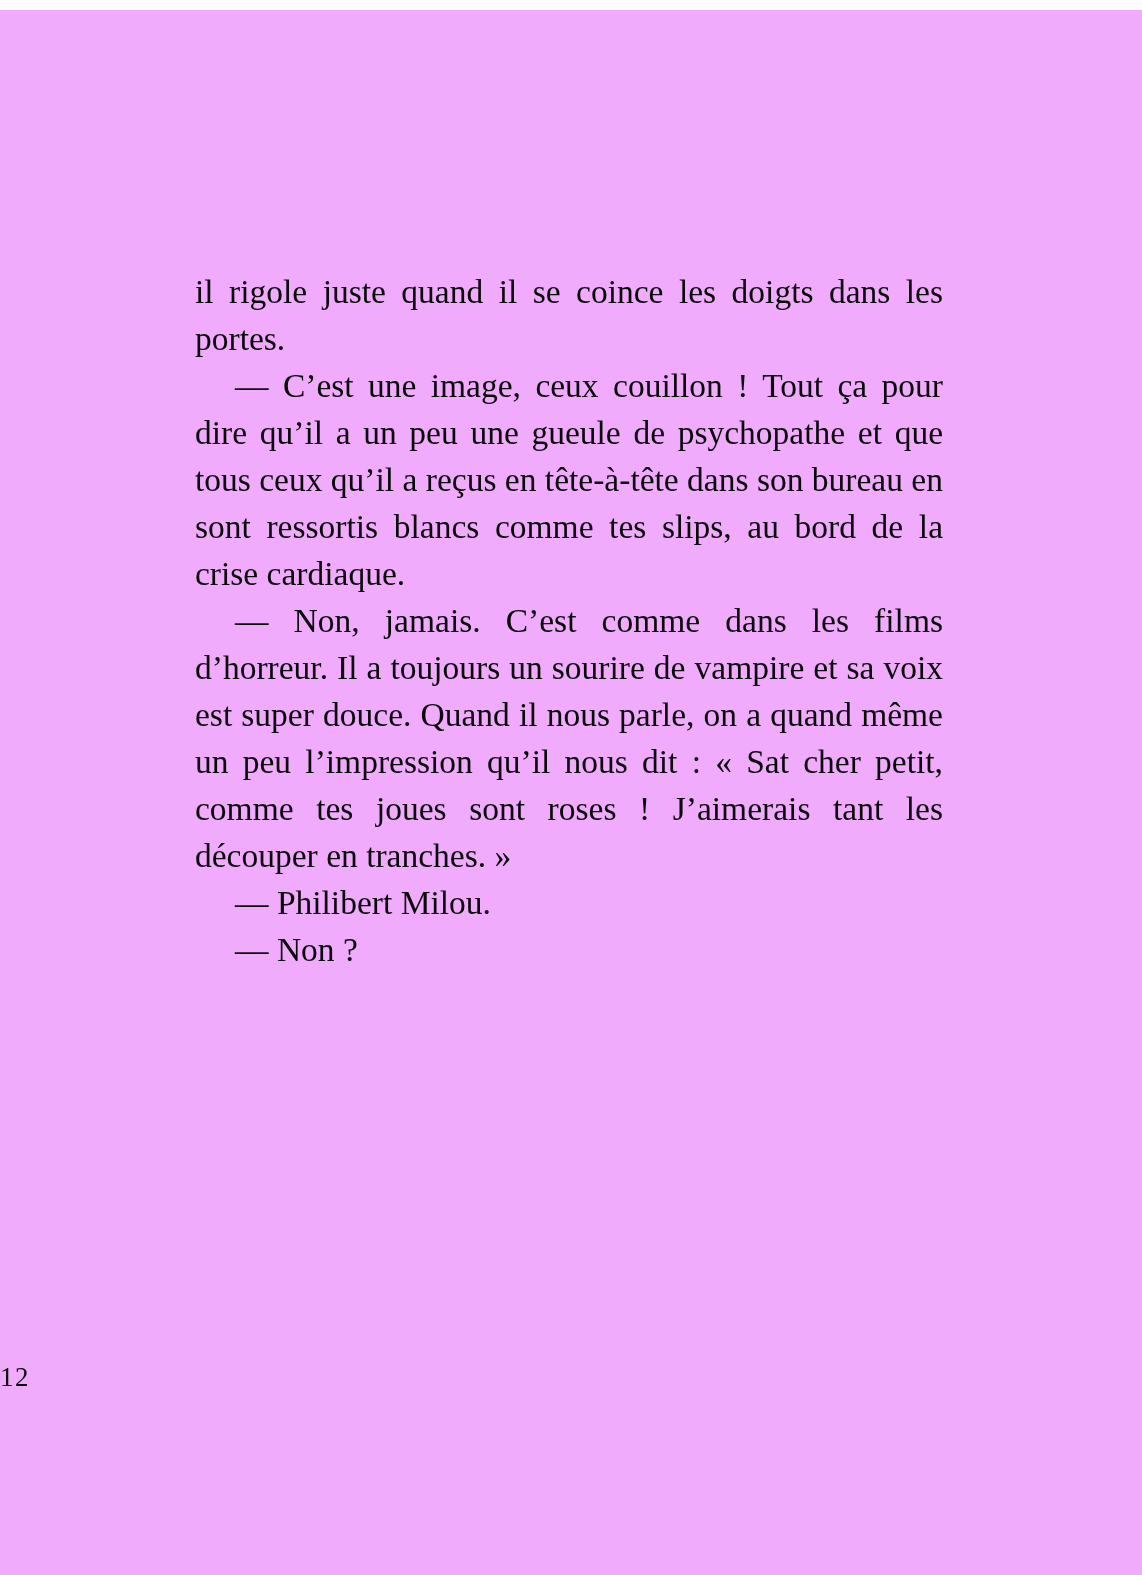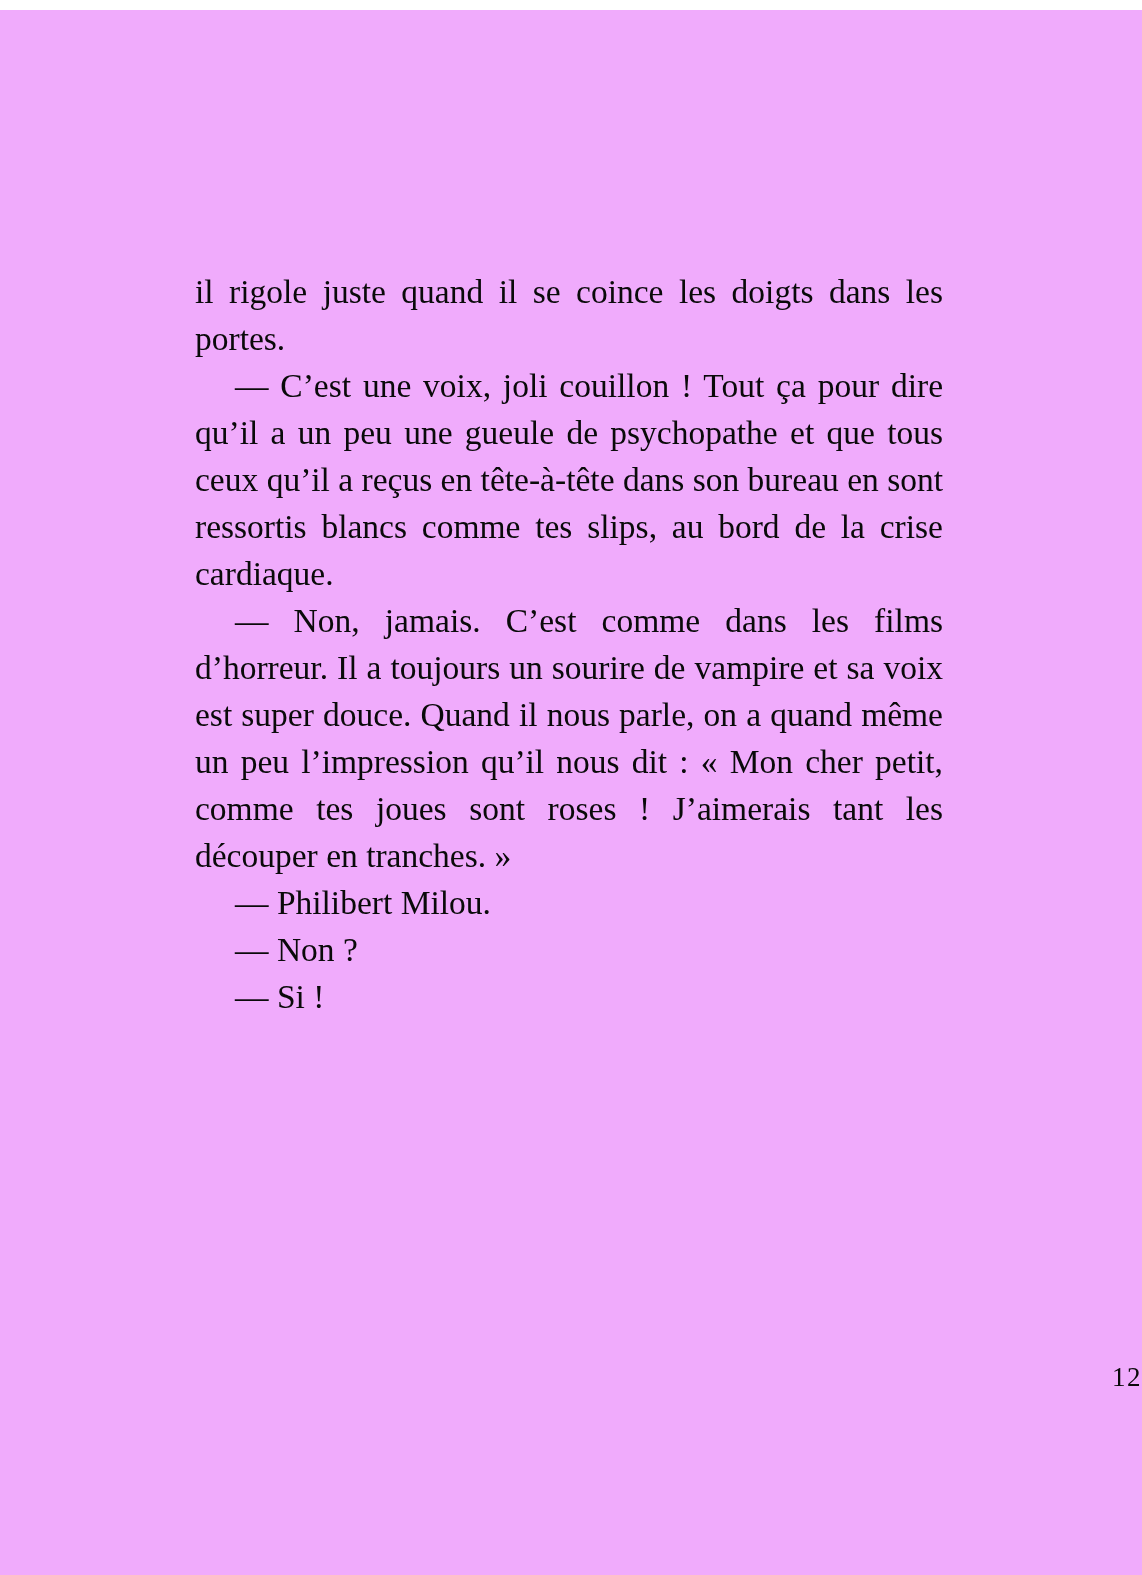--- a/index.html
+++ b/index.html
@@ -37,46 +37,45 @@
     text-indent: 40px;
   }
   .para.last-line-left {
     text-align-last: left;
   }
   .page-number {
     position: absolute;
     left: 0;
     right: 0;
     top: 1352px;
-    text-align: right;
+    text-align: left;
     font-family: "Liberation Serif", "DejaVu Serif", serif;
     font-size: 27px;
     letter-spacing: 1.5px;
     color: #0a0a0a;
   }
 </style>
 </head>
 <body>
 
 <div class="page">
 
   <div class="text-block">
 
     <p class="para last-line-left">il rigole juste quand il se coince les doigts dans les portes.</p>
 
 
-    <p class="para indent last-line-left">— C’est une voix, joli couillon ! Tout ça pour dire qu’il a un peu une gueule de psychopathe et que tous ceux qu’il a reçus en tête-à-tête dans son bureau en sont ressortis blancs comme tes slips, au bord de la crise cardiaque.</p>
+    <p class="para indent last-line-left">— C’est une image, ceux couillon ! Tout ça pour dire qu’il a un peu une gueule de psychopathe et que tous ceux qu’il a reçus en tête-à-tête dans son bureau en sont ressortis blancs comme tes slips, au bord de la crise cardiaque.</p>
 
 
-    <p class="para indent last-line-left">— Non, jamais. C’est comme dans les films d’horreur. Il a toujours un sourire de vampire et sa voix est super douce. Quand il nous parle, on a quand même un peu l’impression qu’il nous dit : « Mon cher petit, comme tes joues sont roses ! J’aimerais tant les découper en tranches. »</p>
+    <p class="para indent last-line-left">— Non, jamais. C’est comme dans les films d’horreur. Il a toujours un sourire de vampire et sa voix est super douce. Quand il nous parle, on a quand même un peu l’impression qu’il nous dit : « Sat cher petit, comme tes joues sont roses ! J’aimerais tant les découper en tranches. »</p>
 
 
     <p class="para indent last-line-left">— Philibert Milou.</p>
 
     <p class="para indent last-line-left">— Non ?</p>
 
-    <p class="para indent last-line-left">— Si !</p>
 
   </div>
 
   <div class="page-number">12</div>
 
 </div>
 
 </body></html>

